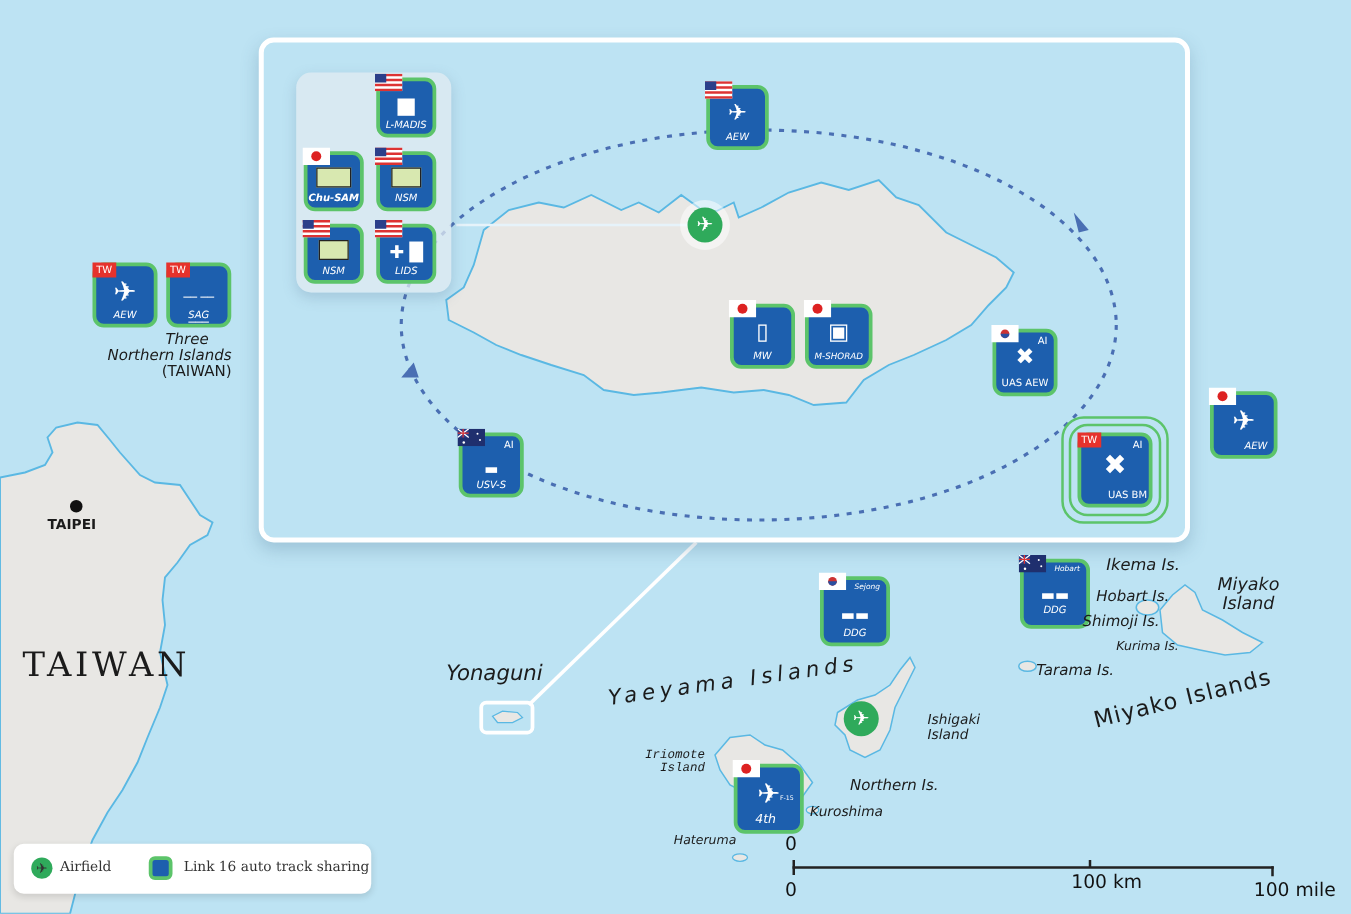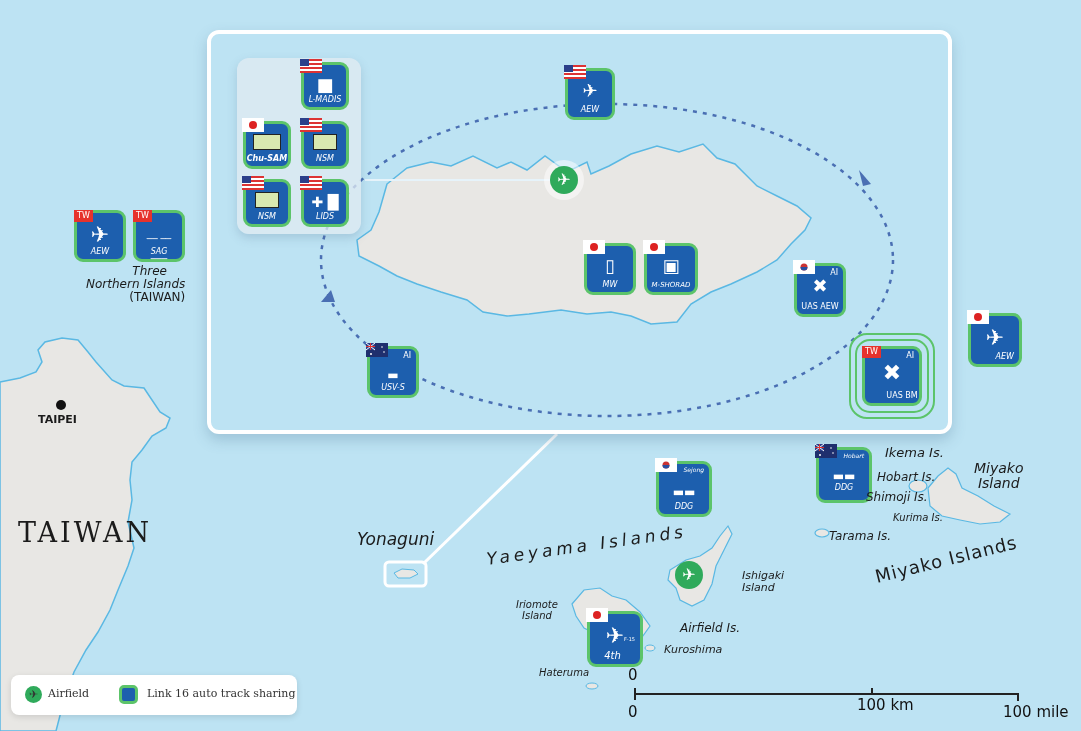--- a/index.html
+++ b/index.html
@@ -266,26 +266,26 @@
 <div class="label" style="left:829px;top:530px;font-size:12px;">Tarama Is.</div>
 <div class="label" style="left:974px;top:461px;font-size:14px;text-align:center;">
   <div>Miyako</div>
   <div>Island</div>
 </div>
 
 <div class="label" style="left:742px;top:570px;font-size:11px;">
   <div>Ishigaki</div>
   <div>Island</div>
 </div>
-<div class="label" style="left:516px;top:599px;font-size:10px;text-align:center;">
+<div class="label" style="left:516px;top:599px;font-size:10px;text-align:right;font-family:Liberation Mono, monospace;">
   <div>Iriomote</div>
   <div>Island</div>
 </div>
-<div class="label" style="left:680px;top:622px;font-size:12px;">Airfield Is.</div>
-<div class="label" style="left:664px;top:644px;font-size:11px;">Kuroshima</div>
+<div class="label" style="left:680px;top:622px;font-size:12px;">Northern Is.</div>
+<div class="label" style="left:648px;top:644px;font-size:11px;">Kuroshima</div>
 <div class="label" style="left:539px;top:667px;font-size:10px;">Hateruma</div>
 
 <div class="scale-text" style="left:628px;top:666px;">0</div>
 <div class="scale-text" style="left:857px;top:696px;">100 km</div>
 <div class="abs" style="left:634px;top:693px;width:385px;height:2px;background:#222;"></div>
 <div class="abs" style="left:634px;top:688px;width:2px;height:12px;background:#222;"></div>
 <div class="abs" style="left:871px;top:688px;width:2px;height:6px;background:#222;"></div>
 <div class="abs" style="left:1017px;top:693px;width:2px;height:8px;background:#222;"></div>
 <div class="scale-text" style="left:628px;top:703px;">0</div>
 <div class="scale-text" style="left:1003px;top:703px;">100 mile</div>

